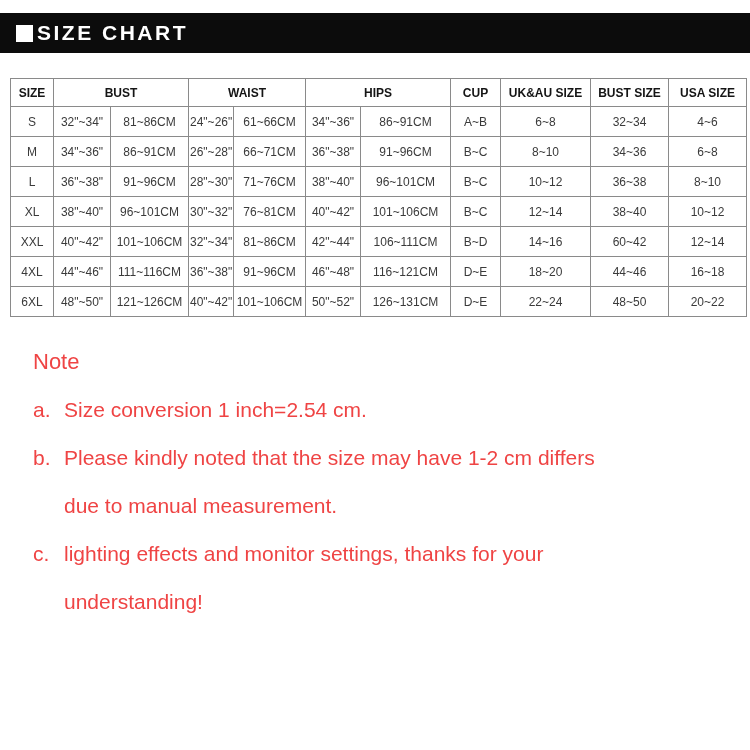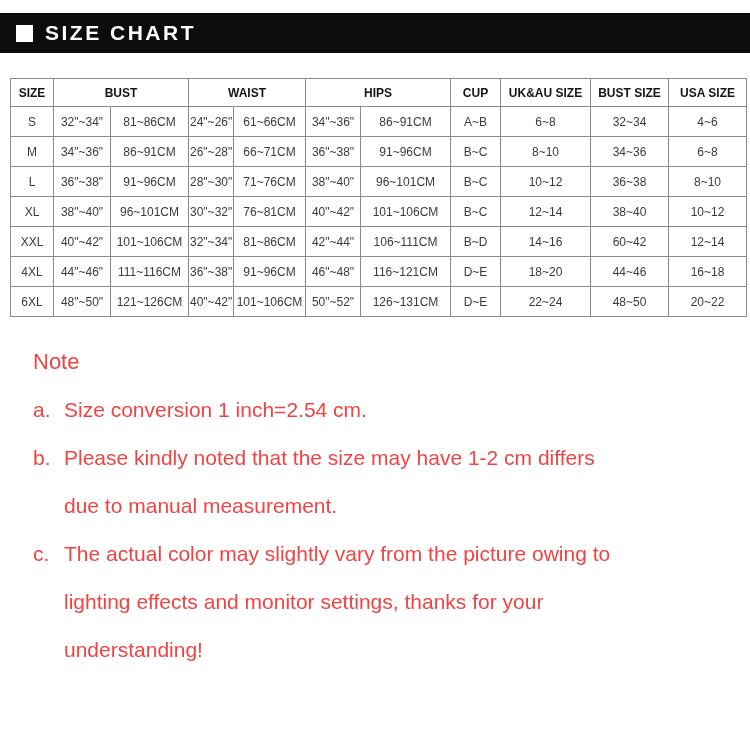--- a/index.html
+++ b/index.html
@@ -5,21 +5,21 @@
   * { margin:0; padding:0; box-sizing:border-box; }
   html,body { width:750px; height:750px; background:#ffffff;
     font-family:"Liberation Sans", sans-serif; overflow:hidden; }
 
   
   .banner { margin-top:13px; height:40px; background:#0c0c0c;
     display:flex; align-items:center; }
   .banner-square { width:17px; height:17px; background:#ffffff;
     margin-left:16px; flex:none; }
   .banner-title { color:#ffffff; font-size:21px; font-weight:bold;
-    letter-spacing:2.5px; margin-left:12px; white-space:nowrap; }
+    letter-spacing:2.5px; margin-left:4px; white-space:nowrap; }
 
   
   table.size-chart { border-collapse:collapse; table-layout:fixed;
     width:736px; margin:25px 4px 0 10px; background:#ffffff; }
   .size-chart th, .size-chart td { border:1px solid #8a8a8a;
     text-align:center; vertical-align:middle; white-space:nowrap;
     overflow:hidden; padding:0 1px; }
   .size-chart th { height:28px; font-size:12px; font-weight:bold; color:#151515; }
   .size-chart td { height:30px; font-size:12px; color:#3a3a3a; }
 
@@ -172,19 +172,18 @@
       <div class="note-item">
         <span class="note-prefix">b.</span>
         <div class="note-lines">
           <div>Please kindly noted that the size may have 1-2 cm differs</div>
           <div>due to manual measurement.</div>
         </div>
       </div>
       <div class="note-item">
         <span class="note-prefix">c.</span>
         <div class="note-lines">
-          <div>The actual color may slightly vary from the picture owing to</div>
           <div>lighting effects and monitor settings, thanks for your</div>
           <div>understanding!</div>
         </div>
       </div>
     </div>
 </div>
 
 </body></html>

